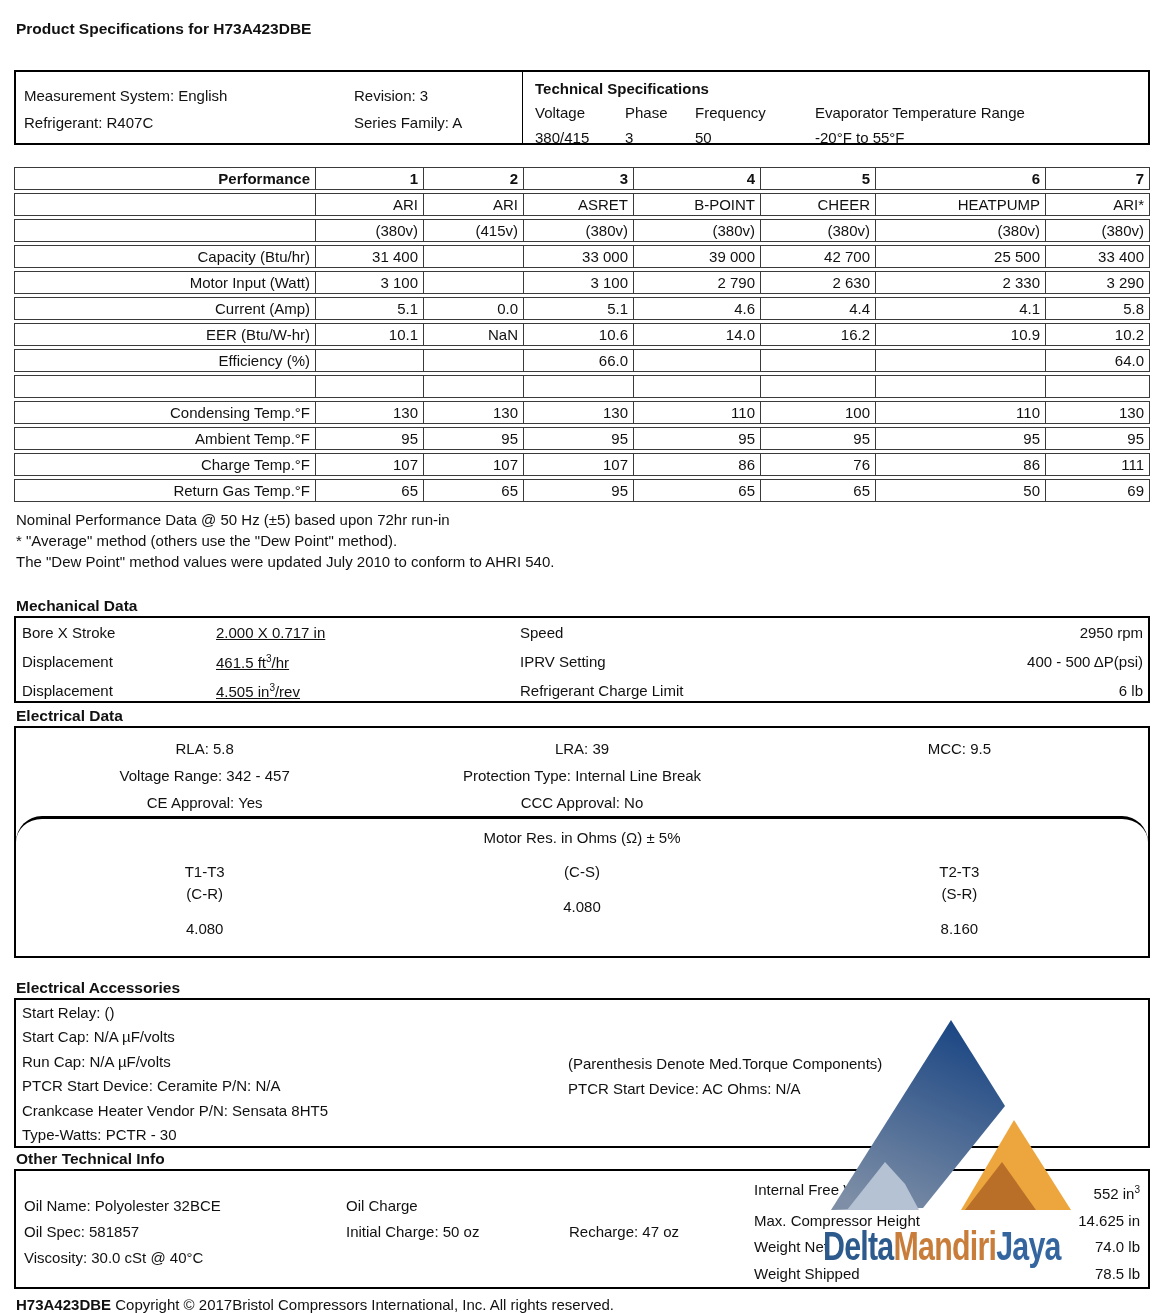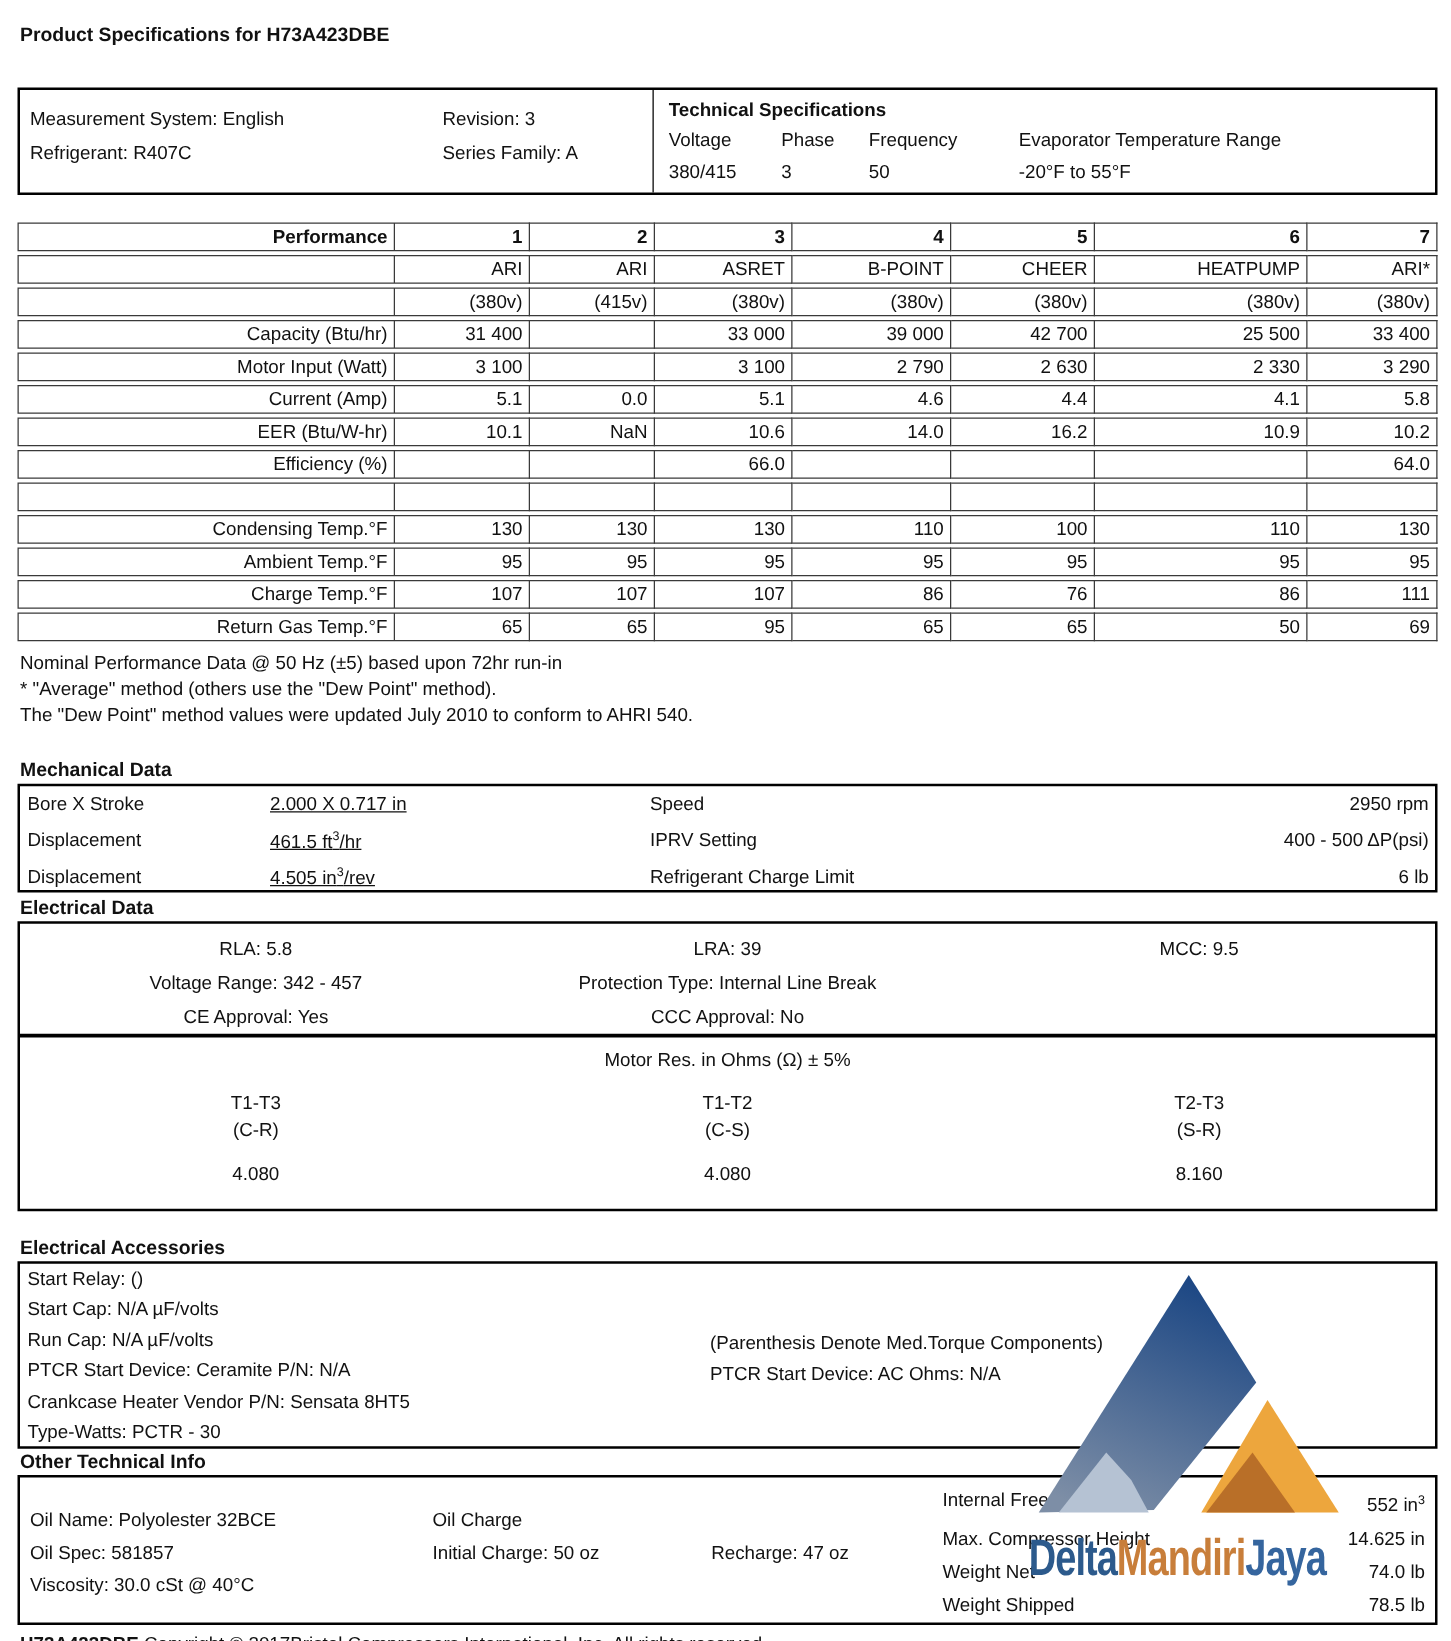--- a/index.html
+++ b/index.html
@@ -5,21 +5,21 @@
   html,body{margin:0;padding:0;background:#fff;}
   body{font-family:"Liberation Sans",sans-serif;color:#111;font-size:15px;}
   .page{position:relative;width:1161px;height:1313px;background:#fff;overflow:hidden;}
 
   .title{font-size:15.5px;font-weight:bold;margin:20px 0 3px 16px;}
   .sect{font-size:15.5px;font-weight:bold;margin:0 0 1px 16px;}
 
   .box{border:2px solid #000;box-sizing:border-box;margin-left:14px;width:1136px;background:#fff;}
 
   
-  .header-box{display:flex;height:86px;margin-top:32px;}
+  .header-box{display:flex;height:75px;margin-top:32px;}
   .hdr-left{width:330px;padding:10px 0 0 8px;line-height:27px;}
   .hdr-mid{width:168px;padding:10px 0 0 0;line-height:27px;}
   .hdr-tech{flex:1;border-left:1px solid #000;padding:5px 0 0 12px;}
   .tech-title{font-weight:bold;line-height:23px;}
   .tech-grid{display:grid;grid-template-columns:90px 70px 120px auto;line-height:25px;}
 
   
   table.perf{border-collapse:separate;border-spacing:0 3px;table-layout:fixed;width:1136px;margin:19px 0 0 14px;}
   .perf td{border:1px solid #3a3a3a;border-left:none;height:21px;text-align:right;
            padding:0 5px 0 0;white-space:nowrap;overflow:hidden;font-size:15px;}
@@ -33,21 +33,21 @@
             grid-auto-rows:29px;align-items:center;}
   .ml{padding-left:6px;}
   .mv{text-align:left;text-decoration:underline;}
   .ml2{padding-left:12px;}
   .mv2{text-align:right;padding-right:5px;}
   sup{font-size:10px;}
 
   #elec-h{margin-top:4px;}
   .elec-box{padding:0;}
   .elec-top{display:grid;grid-template-columns:1fr 1fr 1fr;text-align:center;line-height:27px;padding:7px 0 0;}
-  .mr{border-top:3px solid #000;text-align:center;padding:10px 0 16px;}
+  .mr{border-top:3px solid #000;text-align:center;padding:10px 0 16px;border-radius:26px;}
   .mr-title{margin-bottom:15px;}
   .mr-grid{display:grid;grid-template-columns:1fr 1fr 1fr;line-height:22px;}
   .mr-ohms{margin-top:13px;}
 
   #acc-h{margin-top:21px;}
   .acc-box{position:relative;height:150px;padding:1px 0 0 6px;line-height:24.4px;}
   .acc-right{position:absolute;left:552px;top:51px;line-height:25px;}
 
   #other-h{margin-top:2px;}
   .other-box{position:relative;height:120px;}
@@ -284,21 +284,20 @@
     </div>
     <div class="mr">
       <div class="mr-title">Motor Res. in Ohms (Ω) ± 5%</div>
       <div class="mr-grid">
         <div>
           <div>T1-T3</div>
           <div>(C-R)</div>
           <div class="mr-ohms">4.080</div>
         </div>
         <div>
-          <div>T1-T2</div>
           <div>(C-S)</div>
           <div class="mr-ohms">4.080</div>
         </div>
         <div>
           <div>T2-T3</div>
           <div>(S-R)</div>
           <div class="mr-ohms">8.160</div>
         </div>
       </div>
     </div>

